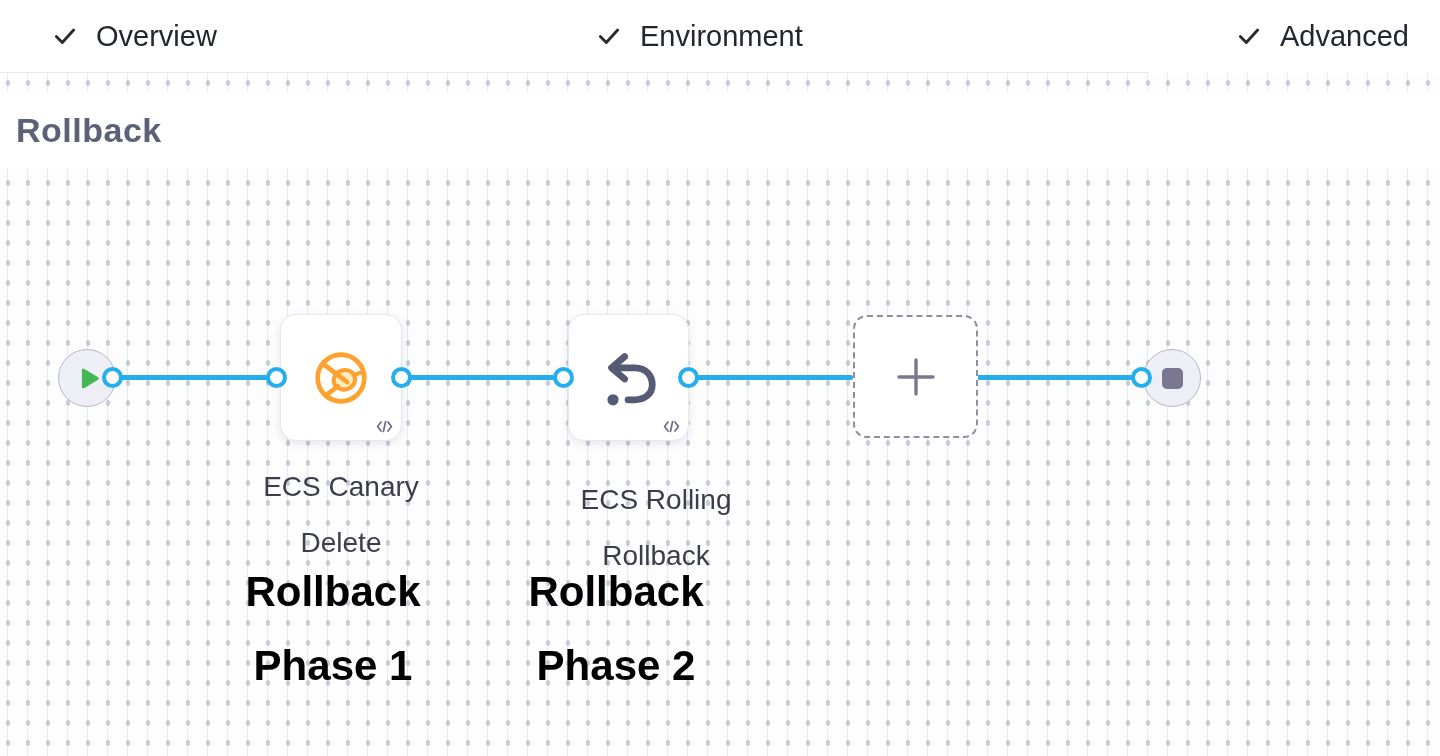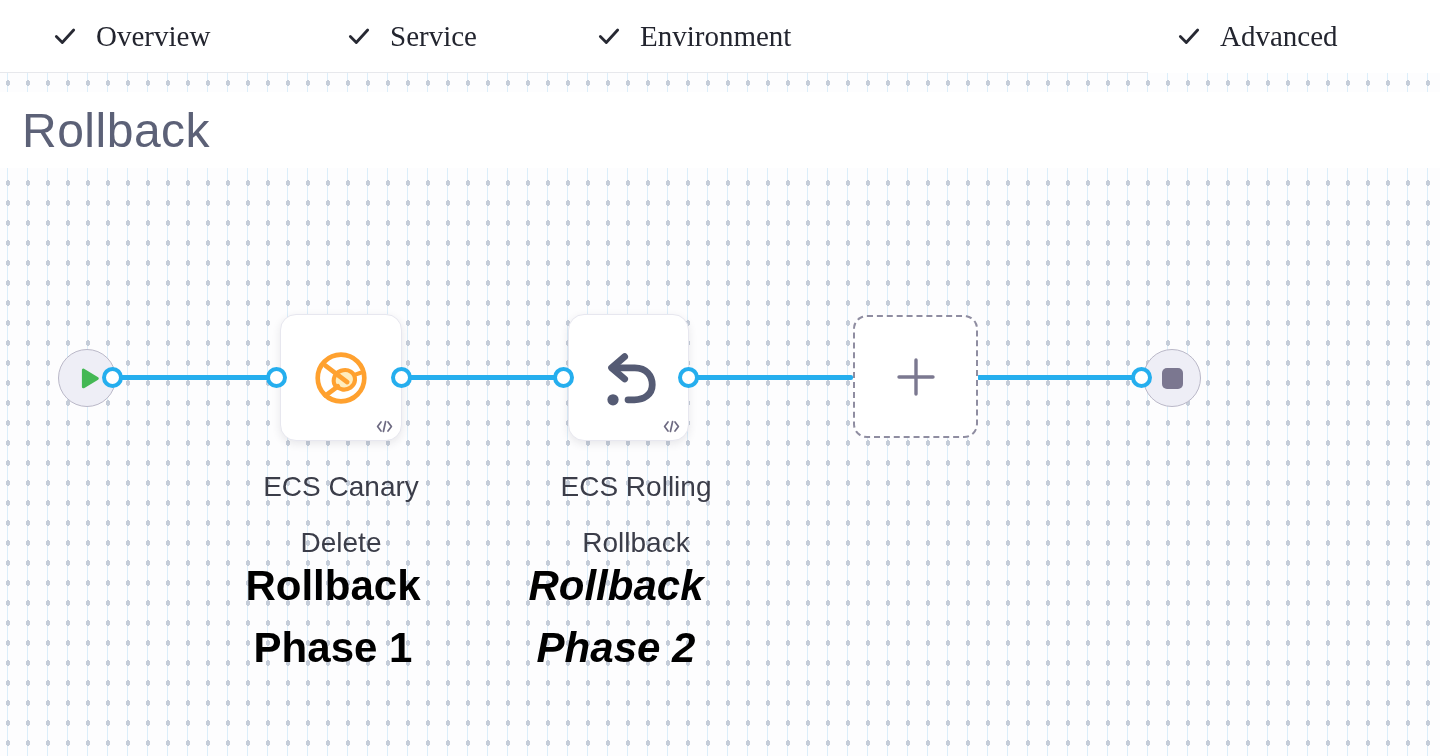--- a/index.html
+++ b/index.html
@@ -2,44 +2,44 @@
 <html><head>
 <meta charset="utf-8">
 <style>
   * { margin:0; padding:0; box-sizing:border-box; }
   html,body { width:1440px; height:756px; overflow:hidden; background:#fff;
               font-family:"Liberation Sans", sans-serif; }
   .screen { position:relative; width:1440px; height:756px; background:#fff; }
 
   
   .tabbar { position:absolute; top:0; left:0; width:1148px; height:73px;
-            background:#ffffff; border-bottom:1px solid #e7e8ec; z-index:5;font-family:Liberation Serif, serif; }
+            background:#ffffff; border-bottom:1px solid #e7e8ec; z-index:5; }
   .tab { position:absolute; top:0; height:72px; display:flex; align-items:center;
          gap:18px; font-size:29px; color:#23252f; cursor:pointer; white-space:nowrap; }
   .tab svg { flex:0 0 auto; }
   .tab-overview    { left:52px; }
   .tab-service     { left:346px; }
   .tab-environment { left:596px; }
   .tab-execution   { left:858px; width:244px; justify-content:center; font-weight:700; }
-  .tab-advanced    { left:1176px; }
+  .tab-advanced    { left:1236px; }
   .tab-underline { position:absolute; left:0; bottom:0; width:100%; height:6px;
                    border-radius:3px; background:#0a77d8; }
 
   
   .canvas { position:absolute; top:73px; left:0; width:1440px; height:683px;
             background-color:#fdfdfe;
             background-image:
               radial-gradient(2px 3.5px at 8px 10px, #c5cdd9 96%, transparent),
               linear-gradient(90deg, #dceefa 0 1.5px, transparent 1.5px);
             background-size:20px 20px, 20px 20px;
             background-position:0 0, 7px 0; }
 
   .title-band { position:absolute; top:19px; left:0; width:1440px; height:76px;
                 background:#ffffff; display:flex; align-items:center; }
-  .title-band h1 { font-size:48px; font-weight:400; color:#5c6177; padding-left:22px;
+  .title-band h1 { font-size:34px; font-weight:700; color:#5c6177; padding-left:16px;
                    letter-spacing:0.5px; }
 
   
   .flow-line { position:absolute; top:302px; height:5px; background:#25aeee;
                border-radius:2px; z-index:1; }
   .line-1 { left:113px;  width:164px; }
   .line-2 { left:402px;  width:162px; }
   .line-3 { left:689px;  width:164px; }
   .line-4 { left:977px;  width:166px; }
 
@@ -70,47 +70,41 @@
   .code-badge { position:absolute; right:8px; bottom:7px; line-height:0; cursor:pointer; }
 
   .addstep { position:absolute; top:242px; left:853px; width:125px; height:123px;
              background:#ffffff; border:2.5px dashed #8f8da1; border-radius:14px;
              display:flex; align-items:center; justify-content:center;
              z-index:2; cursor:pointer; }
 
   .steplabel { position:absolute; top:386px; width:200px; text-align:center;
                font-size:28px; line-height:56px; color:#3b3d49; z-index:2; }
   .steplabel-1 { left:241px; }
-  .steplabel-2 { left:536px; }
+  .steplabel-2 { left:556px;margin-top:13px; }
   .addstep-label { position:absolute; top:381px; left:815px; width:200px;
                    text-align:center; font-size:29px; color:#515360; z-index:2; }
 
   .annotation { position:absolute; top:482px; width:230px; text-align:center;
-                font-size:42px; line-height:62px; font-weight:700; color:#000000;
+                font-size:42px; line-height:74px; font-weight:700; color:#000000;
                 z-index:4; }
   .annotation-1 { left:218px; }
-  .annotation-2 { left:501px;font-style:italic; }
+  .annotation-2 { left:501px; }
 </style>
 </head>
 <body>
 
 <div class="screen">
 
   <div class="tabbar">
     <div class="tab tab-overview">
       <svg width="26" height="26" viewBox="0 0 24 24" fill="none">
           <path d="M4 12.5 L9.5 18 L20 6.5" stroke="#272933" stroke-width="2.6" stroke-linecap="round" stroke-linejoin="round"></path>
         </svg>
       <span>Overview</span>
-    </div>
-    <div class="tab tab-service">
-      <svg width="26" height="26" viewBox="0 0 24 24" fill="none">
-          <path d="M4 12.5 L9.5 18 L20 6.5" stroke="#272933" stroke-width="2.6" stroke-linecap="round" stroke-linejoin="round"></path>
-        </svg>
-      <span>Service</span>
     </div>
     <div class="tab tab-environment">
       <svg width="26" height="26" viewBox="0 0 24 24" fill="none">
           <path d="M4 12.5 L9.5 18 L20 6.5" stroke="#272933" stroke-width="2.6" stroke-linecap="round" stroke-linejoin="round"></path>
         </svg>
       <span>Environment</span>
     </div>
     <div class="tab tab-advanced">
       <svg width="26" height="26" viewBox="0 0 24 24" fill="none">
           <path d="M4 12.5 L9.5 18 L20 6.5" stroke="#272933" stroke-width="2.6" stroke-linecap="round" stroke-linejoin="round"></path>

